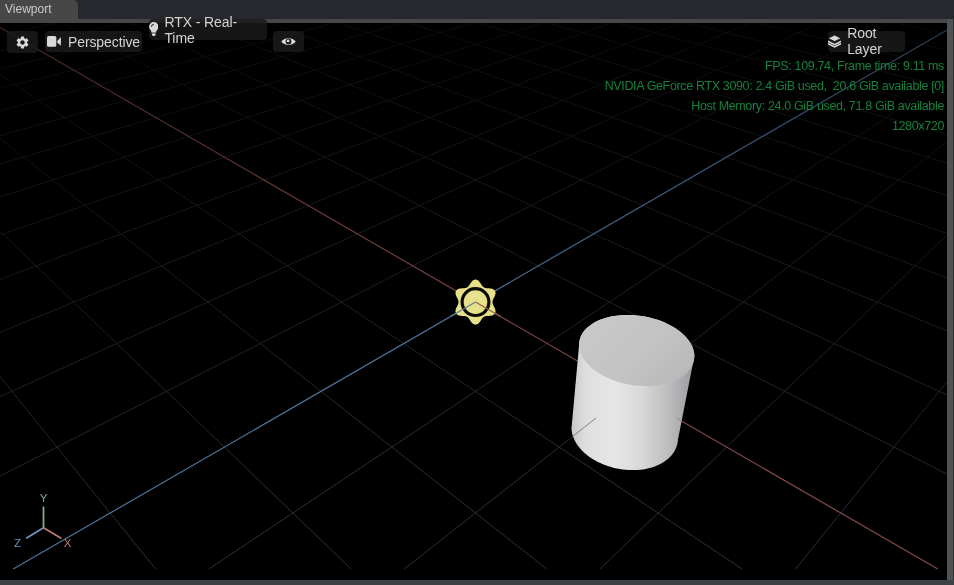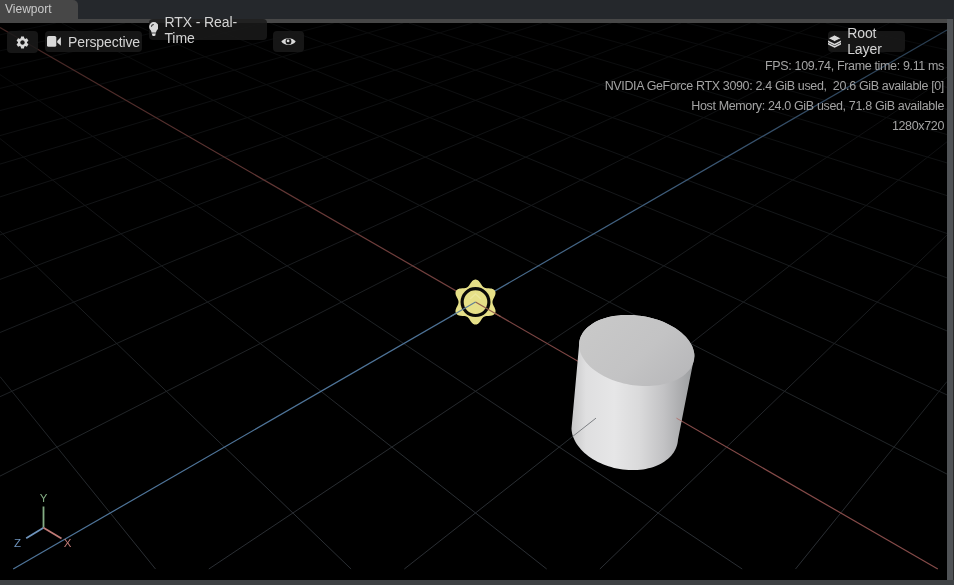--- a/index.html
+++ b/index.html
@@ -2,21 +2,21 @@
 <html><head><meta charset="utf-8"><style>
 *{margin:0;padding:0;box-sizing:border-box}
 body{width:954px;height:585px;background:#000;font-family:"Liberation Sans",sans-serif;overflow:hidden;position:relative}
 .tabbar{position:absolute;left:0;top:0;width:954px;height:19px;background:#25282c}
 .tab{position:absolute;left:0;top:0;width:78px;height:19px;background:#474747;border-radius:0 5px 0 0;color:#cacaca;font-size:12px;line-height:19px;padding-left:5px}
 .strip{position:absolute;left:0;top:19px;width:954px;height:4px;background:#474747}
 .rightstrip{position:absolute;left:947px;top:19px;width:6px;height:566px;background:#505356}
 .rightedge{position:absolute;left:953px;top:19px;width:1px;height:566px;background:#2c2c2c}
 .bottomstrip{position:absolute;left:0;top:580px;width:954px;height:5px;background:#3e4144}
 .btn{position:absolute;background:rgba(26,26,26,0.84);border-radius:4px;display:flex;align-items:center;justify-content:center;color:#d4d4d4;font-size:14px;letter-spacing:-0.1px}
-.stats{position:absolute;right:10px;top:56px;text-align:right;color:#a3a3a3;font-size:12.5px;letter-spacing:-0.35px;line-height:20px;white-space:pre}
+.stats{position:absolute;right:10px;top:56px;text-align:right;color:#15803d;font-size:12.5px;letter-spacing:-0.35px;line-height:20px;white-space:pre}
 </style></head>
 <body>
 <svg width="954" height="585" viewBox="0 0 954 585" style="position:absolute;left:0;top:0">
 <rect x="0" y="0" width="954" height="585" fill="#000000"></rect>
 <defs>
       <linearGradient id="g1" gradientUnits="userSpaceOnUse" x1="895.2" y1="23.0" x2="947.0" y2="33.9">
         <stop offset="0.000" stop-color="#08090a"></stop>
         <stop offset="0.125" stop-color="#08090a"></stop>
         <stop offset="0.250" stop-color="#08090a"></stop>
         <stop offset="0.375" stop-color="#08090a"></stop>

